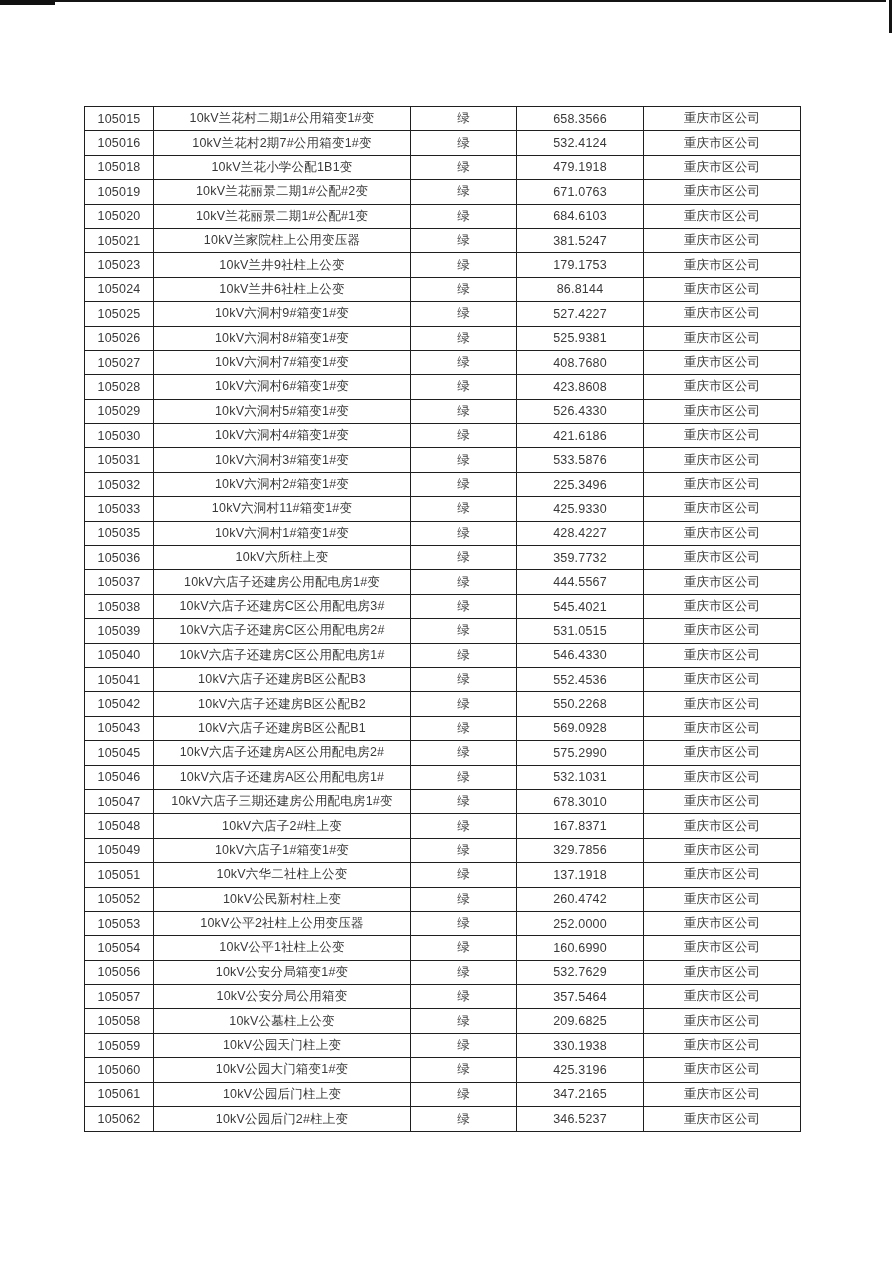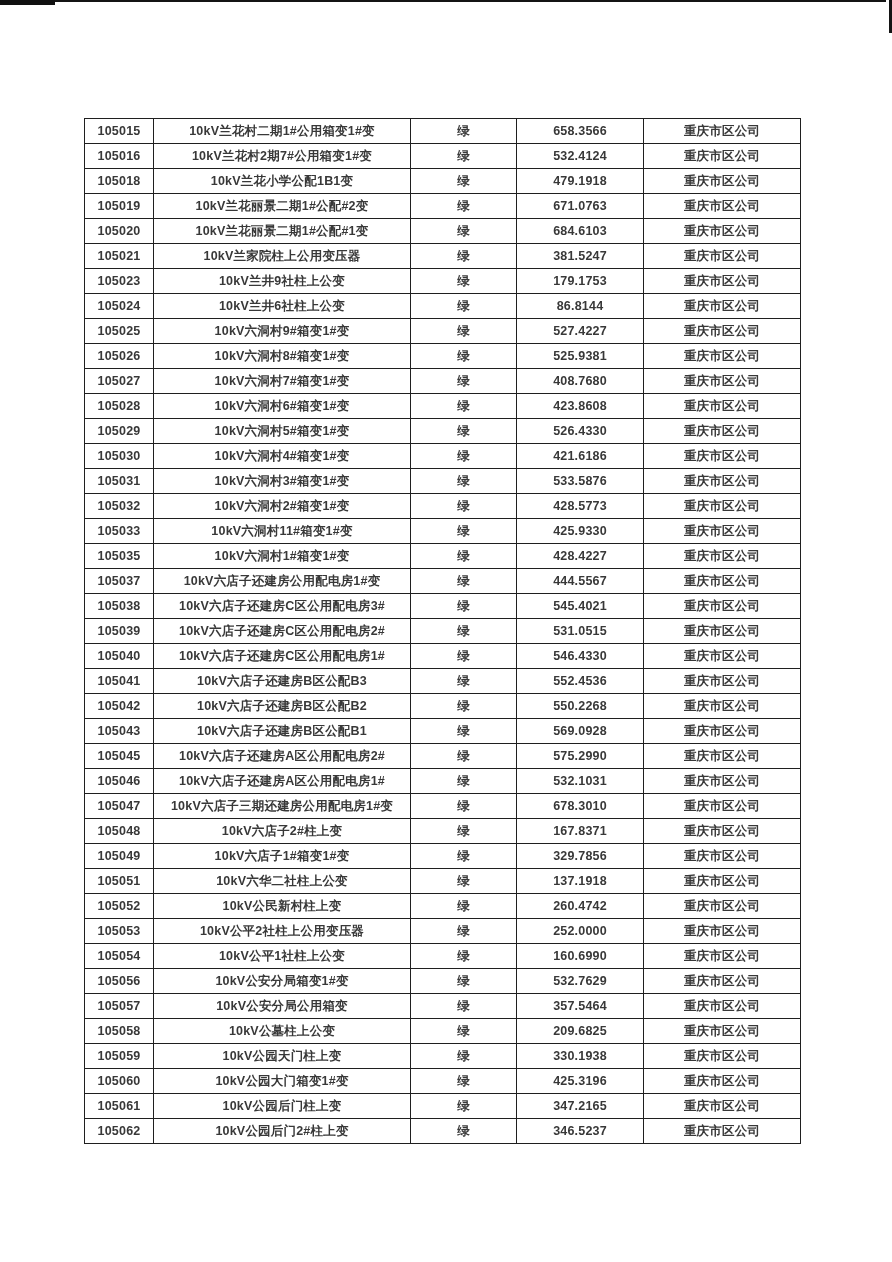--- a/index.html
+++ b/index.html
@@ -26,26 +26,25 @@
   }
   .scan-top-right-mark{
     position:absolute;
     top:0;right:0;
     width:3px;height:33px;
     background:#141414;
   }
   table.data-table{
     position:absolute;
     left:84px;
-    top:118px;
+    top:106px;
     width:716px;
     height:1026px;
     border-collapse:collapse;
     table-layout:fixed;
-    font-weight:bold;
   }
   table.data-table td{
     border:1px solid #1f1f1f;
     text-align:center;
     vertical-align:middle;
     padding:0 2px;
     font-size:12.5px;
     color:#383838;
     white-space:nowrap;
     overflow:hidden;
@@ -178,35 +177,42 @@
     <td>105031</td>
     <td>10kV六洞村3#箱变1#变</td>
     <td>绿</td>
     <td>533.5876</td>
     <td>重庆市区公司</td>
   </tr>
       <tr>
     <td>105032</td>
     <td>10kV六洞村2#箱变1#变</td>
     <td>绿</td>
-    <td>428.5773</td>
+    <td>225.3496</td>
     <td>重庆市区公司</td>
   </tr>
       <tr>
     <td>105033</td>
     <td>10kV六洞村11#箱变1#变</td>
     <td>绿</td>
     <td>425.9330</td>
     <td>重庆市区公司</td>
   </tr>
       <tr>
     <td>105035</td>
     <td>10kV六洞村1#箱变1#变</td>
     <td>绿</td>
     <td>428.4227</td>
+    <td>重庆市区公司</td>
+  </tr>
+      <tr>
+    <td>105036</td>
+    <td>10kV六所柱上变</td>
+    <td>绿</td>
+    <td>359.7732</td>
     <td>重庆市区公司</td>
   </tr>
       <tr>
     <td>105037</td>
     <td>10kV六店子还建房公用配电房1#变</td>
     <td>绿</td>
     <td>444.5567</td>
     <td>重庆市区公司</td>
   </tr>
       <tr>

